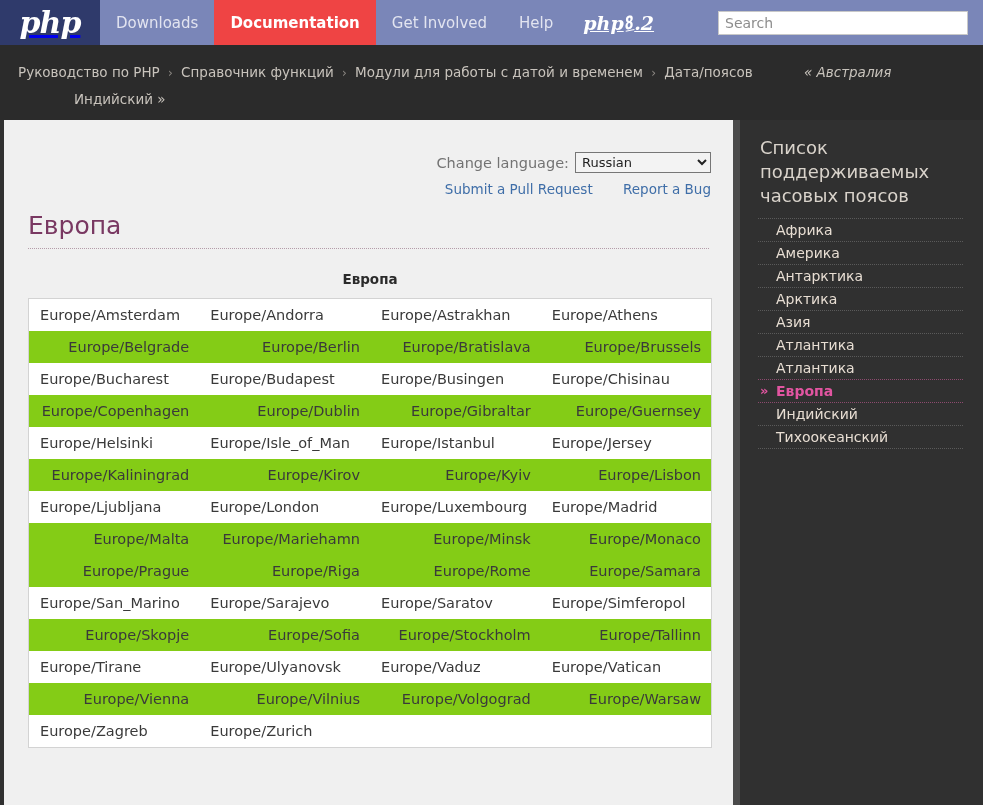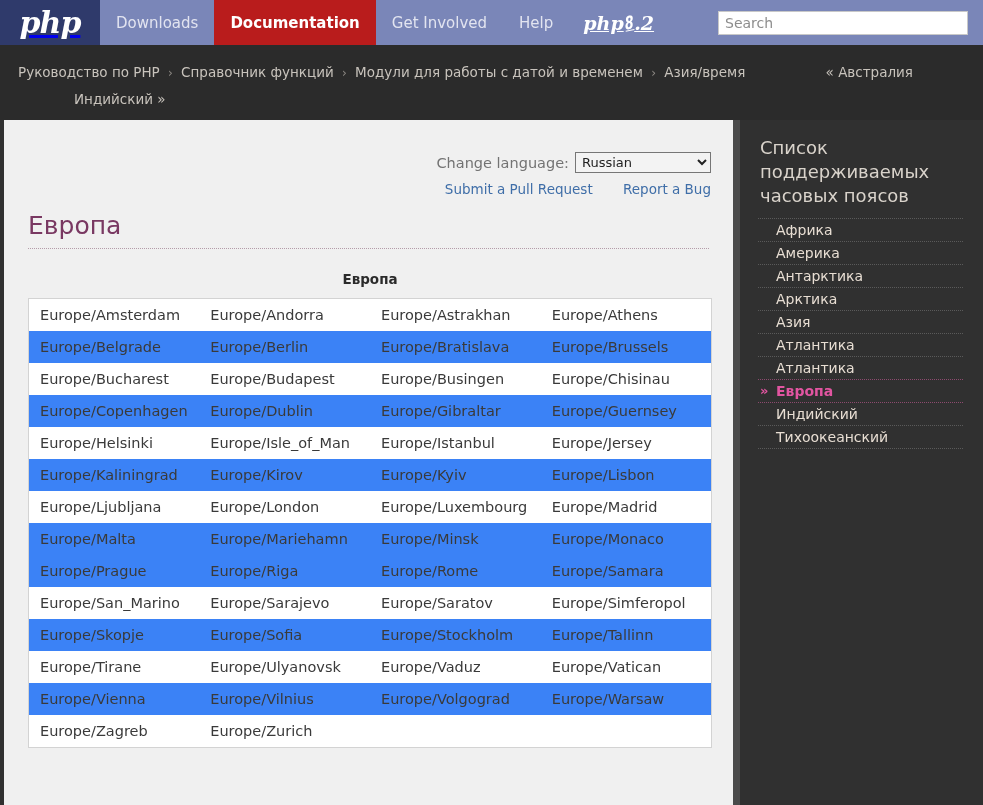--- a/index.html
+++ b/index.html
@@ -30,21 +30,21 @@
   }
   .navlink {
     display: flex; align-items: center;
     padding: 0 16px;
     color: #e2e4f0;
     font-size: 15px;
     text-decoration: none;
     white-space: nowrap;
   }
   .navlink.active {
-    background: #b91c1c;
+    background: #ef4444;
     color: #ffffff;
     font-weight: bold;
   }
   .version-badge {
     display: flex; align-items: center;
     padding: 0 14px;
     color: #ffffff;
     font-family: "DejaVu Serif", "Liberation Serif", serif;
     font-style: italic; font-weight: bold;
     font-size: 19px;
@@ -81,21 +81,21 @@
     width: 983px; height: 75px;
     background: #2b2b2b;
     padding: 14px 18px 0 18px;
     font-size: 13.5px;
     line-height: 26px;
     color: #c8c3bc;
   }
   #breadcrumb a { color: #c8c3bc; text-decoration: none; }
   .crumb-sep { color: #8e8a85; padding: 0 4px; font-size: 12px; }
   .crumb-nav { color: #c8c3bc; }
-  .crumb-prev { margin-left: 76px; }
+  .crumb-prev { margin-left: 47px; font-style: italic; }
   .crumb-next { margin-left: 56px; }
   .crumb-line2 { padding-left: 18px; }
 
   
   #leftrail {
     position: absolute; top: 120px; left: 0;
     width: 4px; height: 685px;
     background: #303030;
   }
   #content {
@@ -174,21 +174,21 @@
     text-align: center;
   }
   table.tz td {
     padding: 8px 10px 8px 11px;
     color: #3a3a3a;
     white-space: nowrap;
     width: 25%;
     border: 0;
   }
   table.tz tr.odd  { background: #ffffff; }
-  table.tz tr.even { background: #3b82f6; }
+  table.tz tr.even { background: #84cc16; text-align: right; }
 
   
   .sb-title {
     color: #d9d3cb;
     font-size: 18px;
     line-height: 24px;
     font-weight: normal;
     margin: 0 0 10px 0;
     padding-left: 2px;
   }
@@ -256,21 +256,21 @@
 </div>
 
 <div id="breadcrumb">
   <span>
     <a href="#">Руководство по PHP</a>
     <span class="crumb-sep">›</span>
     <a href="#">Справочник функций</a>
     <span class="crumb-sep">›</span>
     <a href="#">Модули для работы с датой и временем</a>
     <span class="crumb-sep">›</span>
-    <a href="#">Азия/время</a>
+    <a href="#">Дата/поясов</a>
     <a href="#" class="crumb-nav crumb-prev">« Австралия</a>
     <a href="#" class="crumb-nav crumb-next">Индийский »</a>
   </span>
   <div class="crumb-line2">
     <span class="crumb-sep">›</span>
     <a href="#">Список поддерживаемых часовых поясов</a>
   </div>
 </div>
 
 <div id="leftrail"></div>

